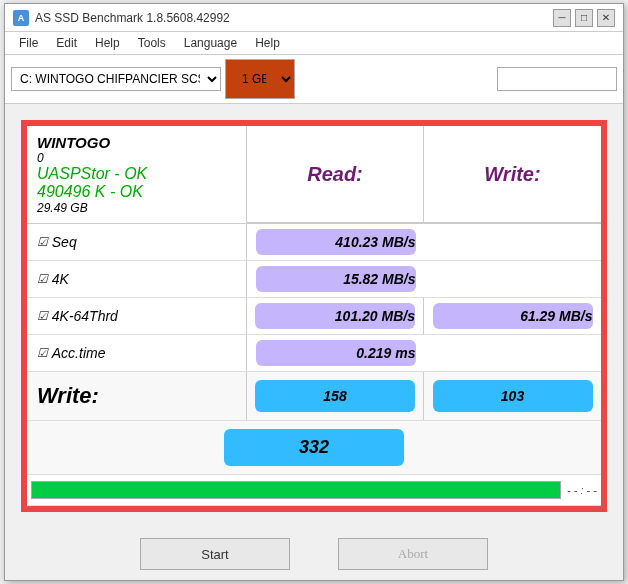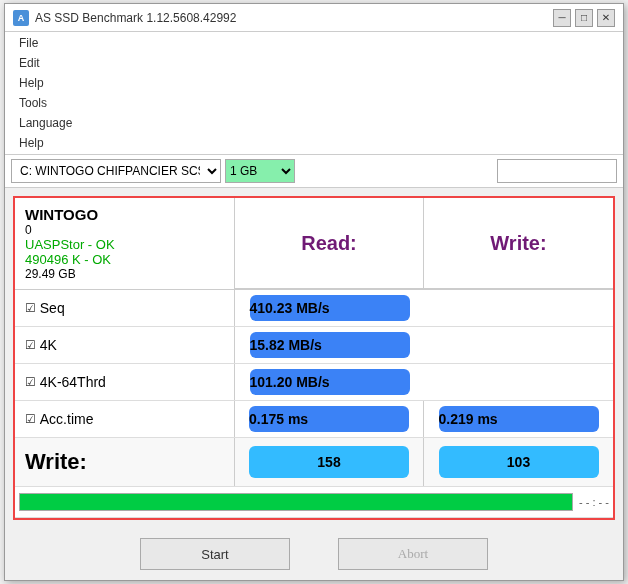--- a/index.html
+++ b/index.html
@@ -62,21 +62,20 @@
       cursor: pointer;
       font-size: 10px;
       color: #333;
     }
     .menu-bar {
       background: white;
       display: flex;
       gap: 2px;
       padding: 2px 6px;
       border-bottom: 1px solid #ccc;
-      flex-direction: column;
     }
     .menu-item {
       padding: 2px 8px;
       cursor: pointer;
       font-size: 12px;
       color: #333;
     }
     .toolbar {
       background: white;
       display: flex;
@@ -89,60 +88,61 @@
       flex: 0 0 auto;
       width: 210px;
       height: 24px;
       border: 1px solid #aaa;
       background: white;
       font-size: 12px;
       padding: 0 4px;
     }
     .size-select {
       width: 70px;
-      height: 24px;
+      height: 40px;
       border: 1px solid #aaa;
-      background: #86efac;
-      font-size: 12px;
-      padding: 0 0;
+      background: #c2410c;
+      font-size: 12px;
+      padding: 0 12px;
     }
     .toolbar-spacer {
       flex: 1;
     }
     .toolbar-input {
       width: 120px;
       height: 24px;
       border: 1px solid #aaa;
       background: white;
     }
     .content {
       background: white;
-      margin: 8px;
-      border: 2px solid #ef4444;
+      margin: 16px;
+      border: 6px solid #ef4444;
+      font-style: italic;
     }
     .main-grid {
       display: grid;
       grid-template-columns: 220px 1fr 1fr;
       border-bottom: 1px solid #ccc;
     }
     .info-panel {
       padding: 8px 10px;
       border-right: 1px solid #ccc;
     }
     .info-name {
       font-size: 15px;
       font-weight: bold;
       color: #000;
     }
     .info-num {
       font-size: 12px;
       color: #000;
     }
     .info-green {
-      font-size: 13px;
+      font-size: 16px;
       color: #00aa00;
     }
     .info-size {
       font-size: 12px;
       color: #000;
     }
     .col-header {
       display: flex;
       align-items: center;
       justify-content: center;
@@ -176,26 +176,26 @@
     .bench-value {
       display: flex;
       align-items: center;
       justify-content: center;
       padding: 5px 8px;
     }
     .bench-value:not(:last-child) {
       border-right: 1px solid #ccc;
     }
     .value-btn {
-      background: #3b82f6;
+      background: #c4b5fd;
       border: none;
       border-radius: 6px;
       padding: 5px 0;
       width: 160px;
-      text-align: left;
+      text-align: right;
       font-size: 14px;
       font-weight: bold;
       color: #000;
       cursor: default;
     }
     .score-section {
       display: grid;
       grid-template-columns: 220px 1fr 1fr;
       border-bottom: 1px solid #ddd;
       background: #f8f8f8;
@@ -294,21 +294,21 @@
     }
   </style>
 </head>
 <body>
 
 <div class="window">
 
   <div class="title-bar">
     <div class="title-bar-left">
       <div class="title-icon">A</div>
-      <span>AS SSD Benchmark 1.12.5608.42992</span>
+      <span>AS SSD Benchmark 1.8.5608.42992</span>
     </div>
     <div class="title-bar-controls">
       <div class="title-btn">─</div>
       <div class="title-btn">□</div>
       <div class="title-btn">✕</div>
     </div>
   </div>
 
   <div class="menu-bar">
     <div class="menu-item">File</div>
@@ -365,45 +365,48 @@
     </div>
 
     <div class="bench-row">
       <div class="bench-label">
         <span class="check-icon">☑</span>
         <span>4K-64Thrd</span>
       </div>
       <div class="bench-value">
         <div class="value-btn">101.20 MB/s</div>
       </div>
+      <div class="bench-value">
+        <div class="value-btn">61.29 MB/s</div>
+      </div>
     </div>
 
     <div class="bench-row">
       <div class="bench-label">
         <span class="check-icon">☑</span>
         <span>Acc.time</span>
       </div>
       <div class="bench-value">
-        <div class="value-btn">0.175 ms</div>
-      </div>
-      <div class="bench-value">
         <div class="value-btn">0.219 ms</div>
       </div>
     </div>
 
     <div class="score-section">
       <div class="score-label">Write:</div>
       <div class="score-value-cell">
         <div class="score-btn">158</div>
       </div>
       <div class="score-value-cell">
         <div class="score-btn">103</div>
       </div>
     </div>
 
+    <div class="total-score-row">
+      <div class="total-score-btn">332</div>
+    </div>
 
     <div class="progress-row">
       <div class="progress-bar-container">
         <div class="progress-bar-fill"></div>
       </div>
       <div class="progress-text">- - : - -</div>
     </div>
 
   </div>
 

